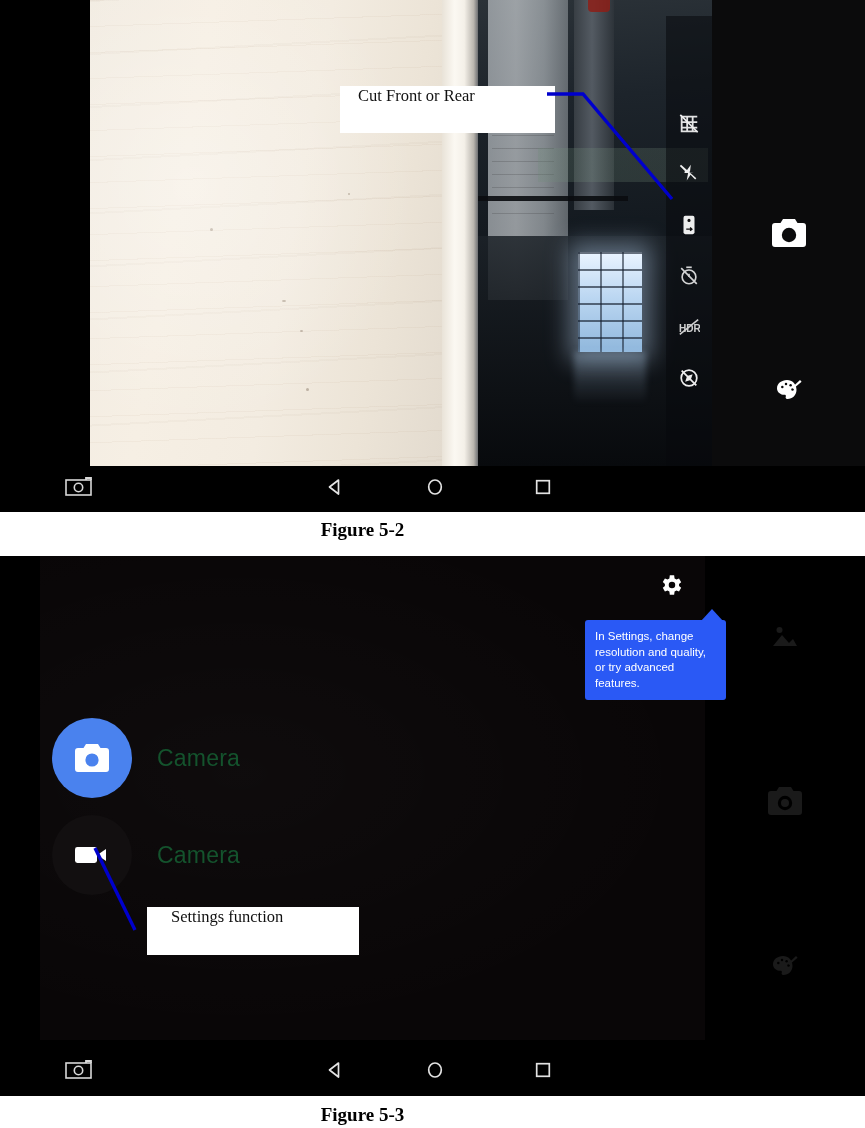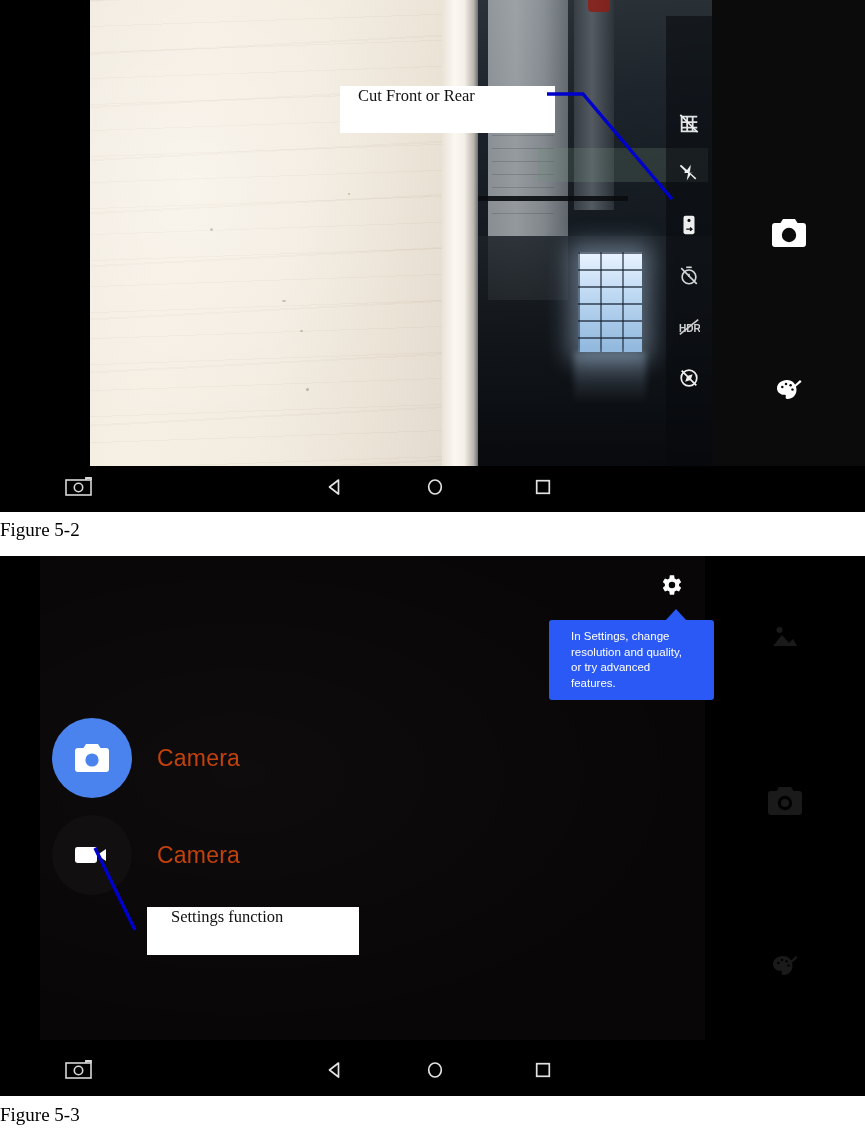--- a/index.html
+++ b/index.html
@@ -76,49 +76,49 @@
   
   .navbar{position:absolute;background:#000;}
   #nav52{left:0;top:466px;width:865px;height:46px;}
   .nav-inner{position:absolute;left:40px;top:0;width:670px;height:100%;}
   .nav-shot{position:absolute;left:25px;top:50%;transform:translateY(-50%);}
   .nav-back{position:absolute;left:44%;top:50%;transform:translate(-50%,-50%);}
   .nav-home{position:absolute;left:59%;top:50%;transform:translate(-50%,-50%);}
   .nav-rec{position:absolute;left:75%;top:50%;transform:translate(-50%,-50%);}
 
   
-  .caption{position:absolute;width:725px;
-           font-family:"Liberation Serif",serif;font-weight:normal;font-size:19px;color:#000;}
+  .caption{position:absolute;width:725px;text-align:center;
+           font-family:"Liberation Serif",serif;font-weight:bold;font-size:19px;color:#000;}
   #cap52{top:519px;}
   #cap53{top:1104px;}
 
   
   #fig53{position:absolute;left:0;top:556px;width:865px;height:540px;background:#000;}
   #mode-panel{position:absolute;left:40px;top:0;width:665px;height:484px;
               background:#090607;}
   #mode-panel:after{content:"";position:absolute;inset:0;
       background:radial-gradient(ellipse at 30% 45%, rgba(255,255,255,.022), rgba(255,255,255,0) 70%);}
 
   #gear{position:absolute;left:658px;top:572px;width:26px;height:26px;}
 
   .tooltip{position:absolute;background:#2a59f5;color:#fff;border-radius:3px;
-           font-size:11.5px;line-height:15.5px;padding:9px 22px;width:121px;}
+           font-size:11.5px;line-height:15.5px;padding:9px 10px;width:121px;margin-left:36px;}
   #tooltip53{left:549px;top:620px;}
   .tip-arrow{position:absolute;left:116px;top:-11px;width:0;height:0;
              border-left:11px solid transparent;border-right:11px solid transparent;
              border-bottom:12px solid #2a59f5;}
 
   .mode-row{position:absolute;display:flex;align-items:center;}
   #row-camera{left:52px;top:718px;}
   #row-video{left:52px;top:815px;}
   .mode-circle{width:80px;height:80px;border-radius:50%;background:#4a82ee;
                display:flex;align-items:center;justify-content:center;}
   .mode-circle-dim{width:80px;height:80px;border-radius:50%;background:#120f10;
                display:flex;align-items:center;justify-content:center;}
-  .mode-label{color:#c2410c;font-size:23px;margin-left:25px;letter-spacing:.2px;}
+  .mode-label{color:#14532d;font-size:23px;margin-left:25px;letter-spacing:.2px;}
 
   #side53{position:absolute;left:705px;top:0;width:160px;height:484px;background:#000;}
   .side53-icon{position:absolute;left:50%;transform:translateX(-50%);opacity:1;}
 
   #nav53{left:0;top:1048px;width:865px;height:48px;}
 </style>
 </head>
 <body>
 
 <div id="fig52">

